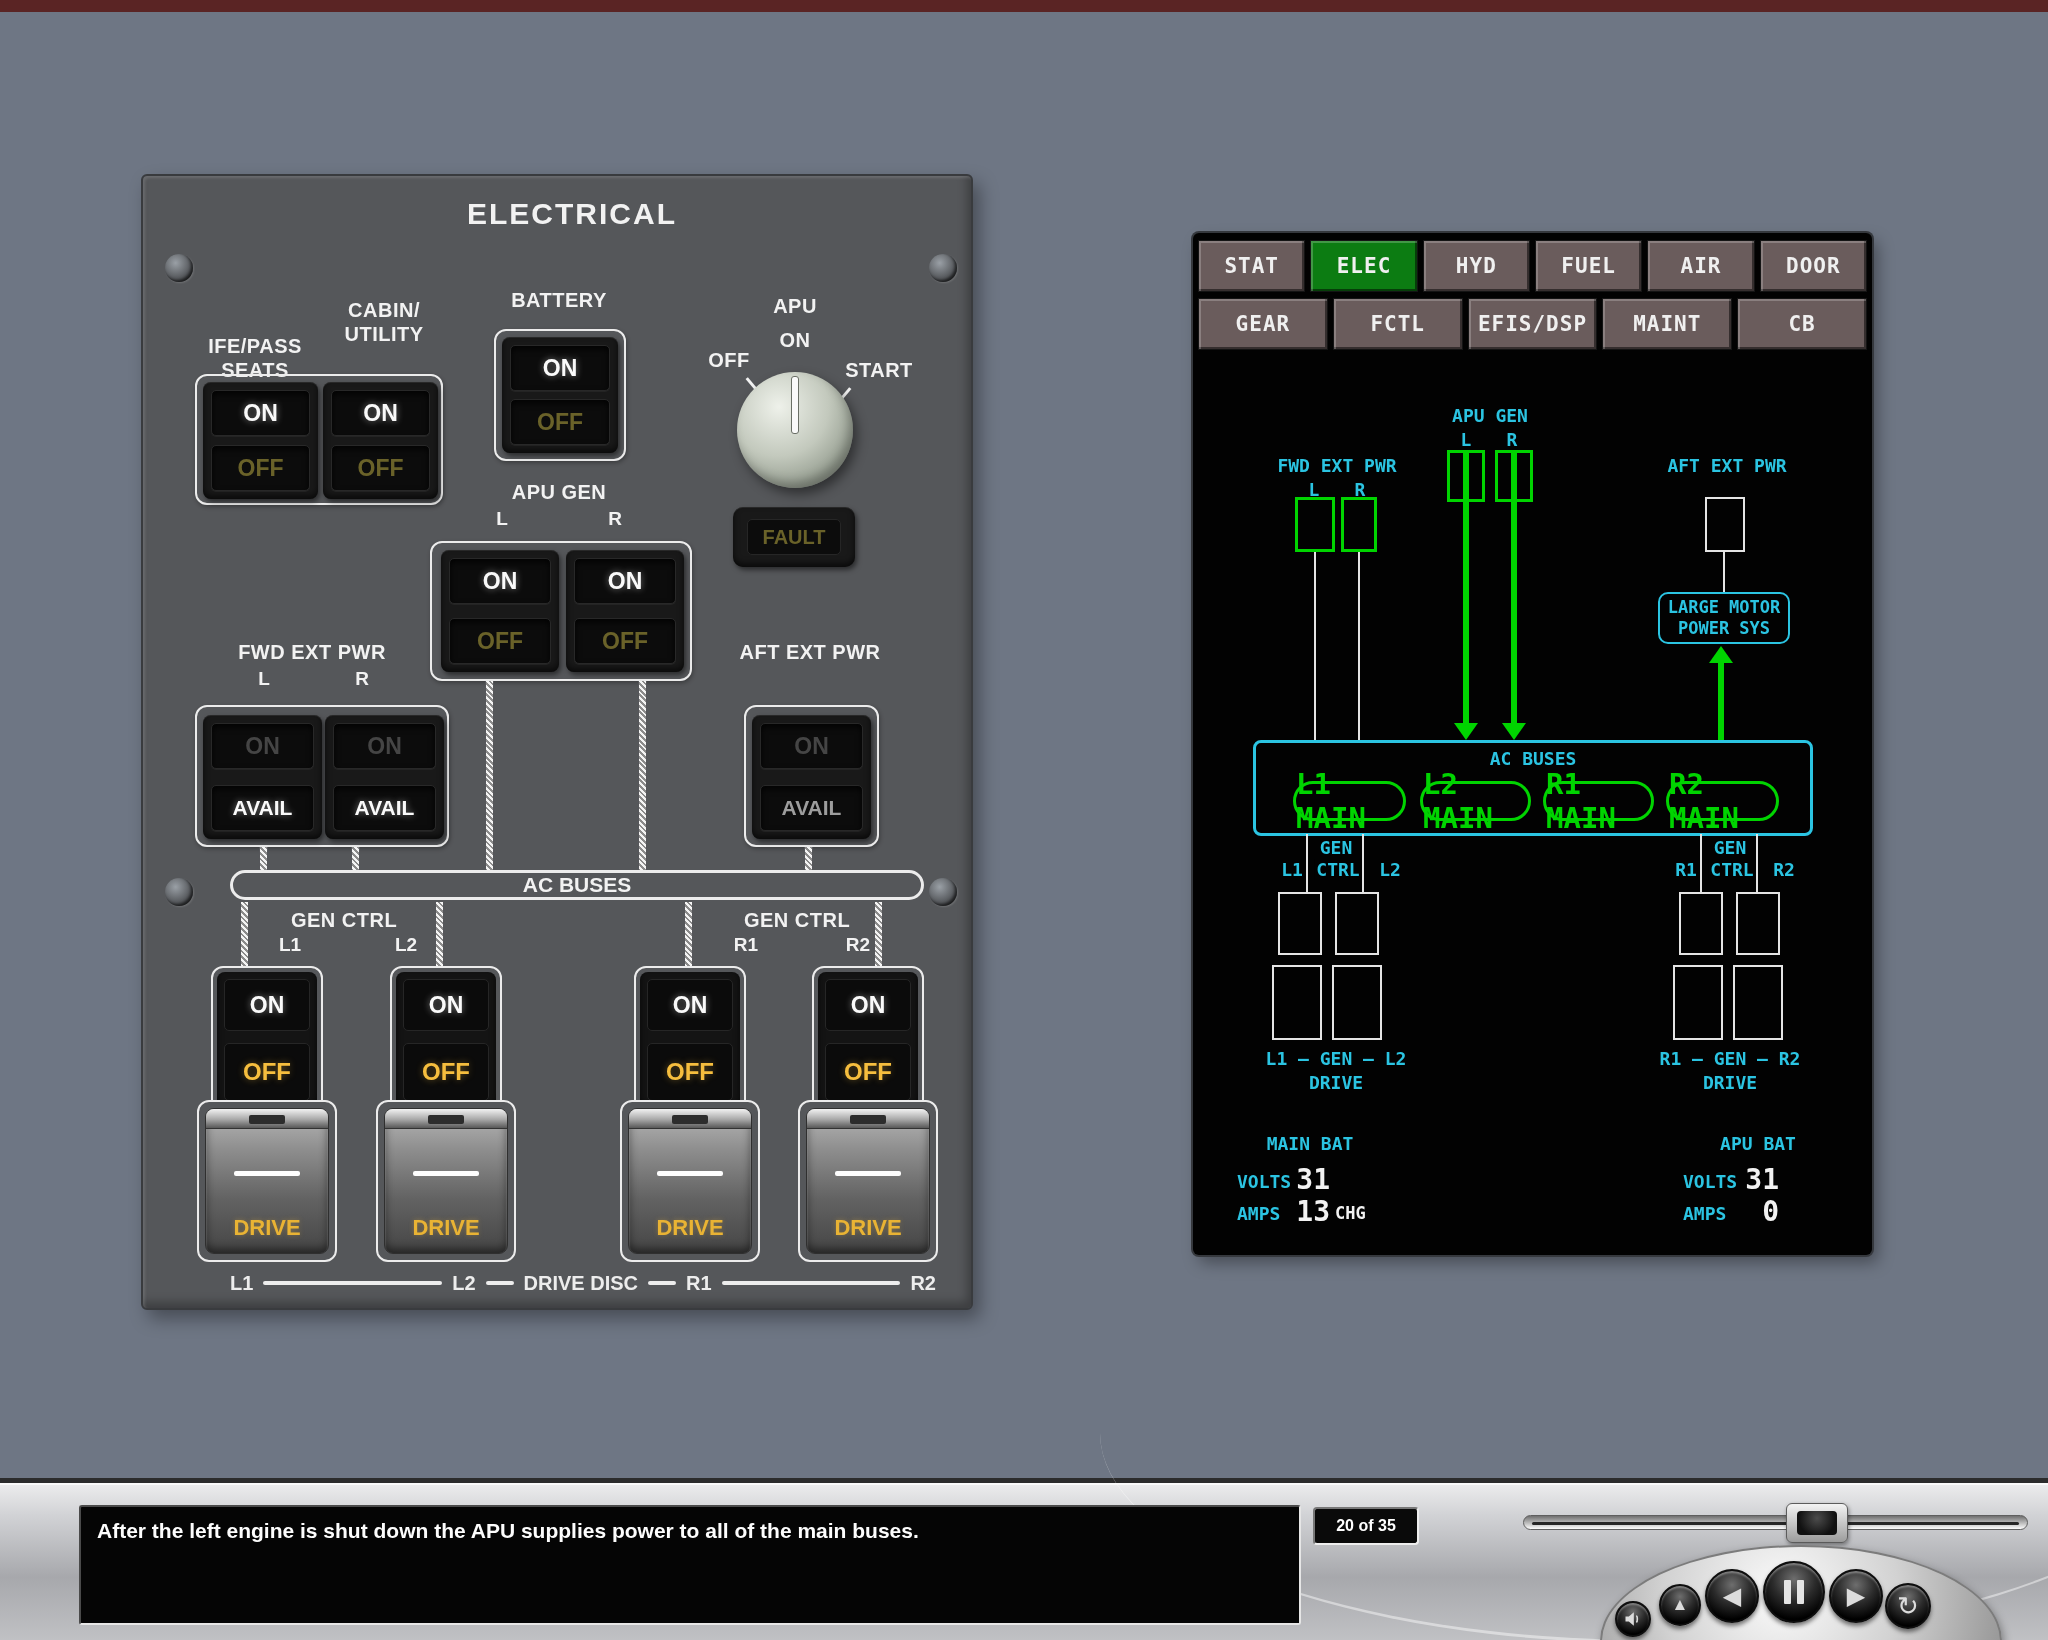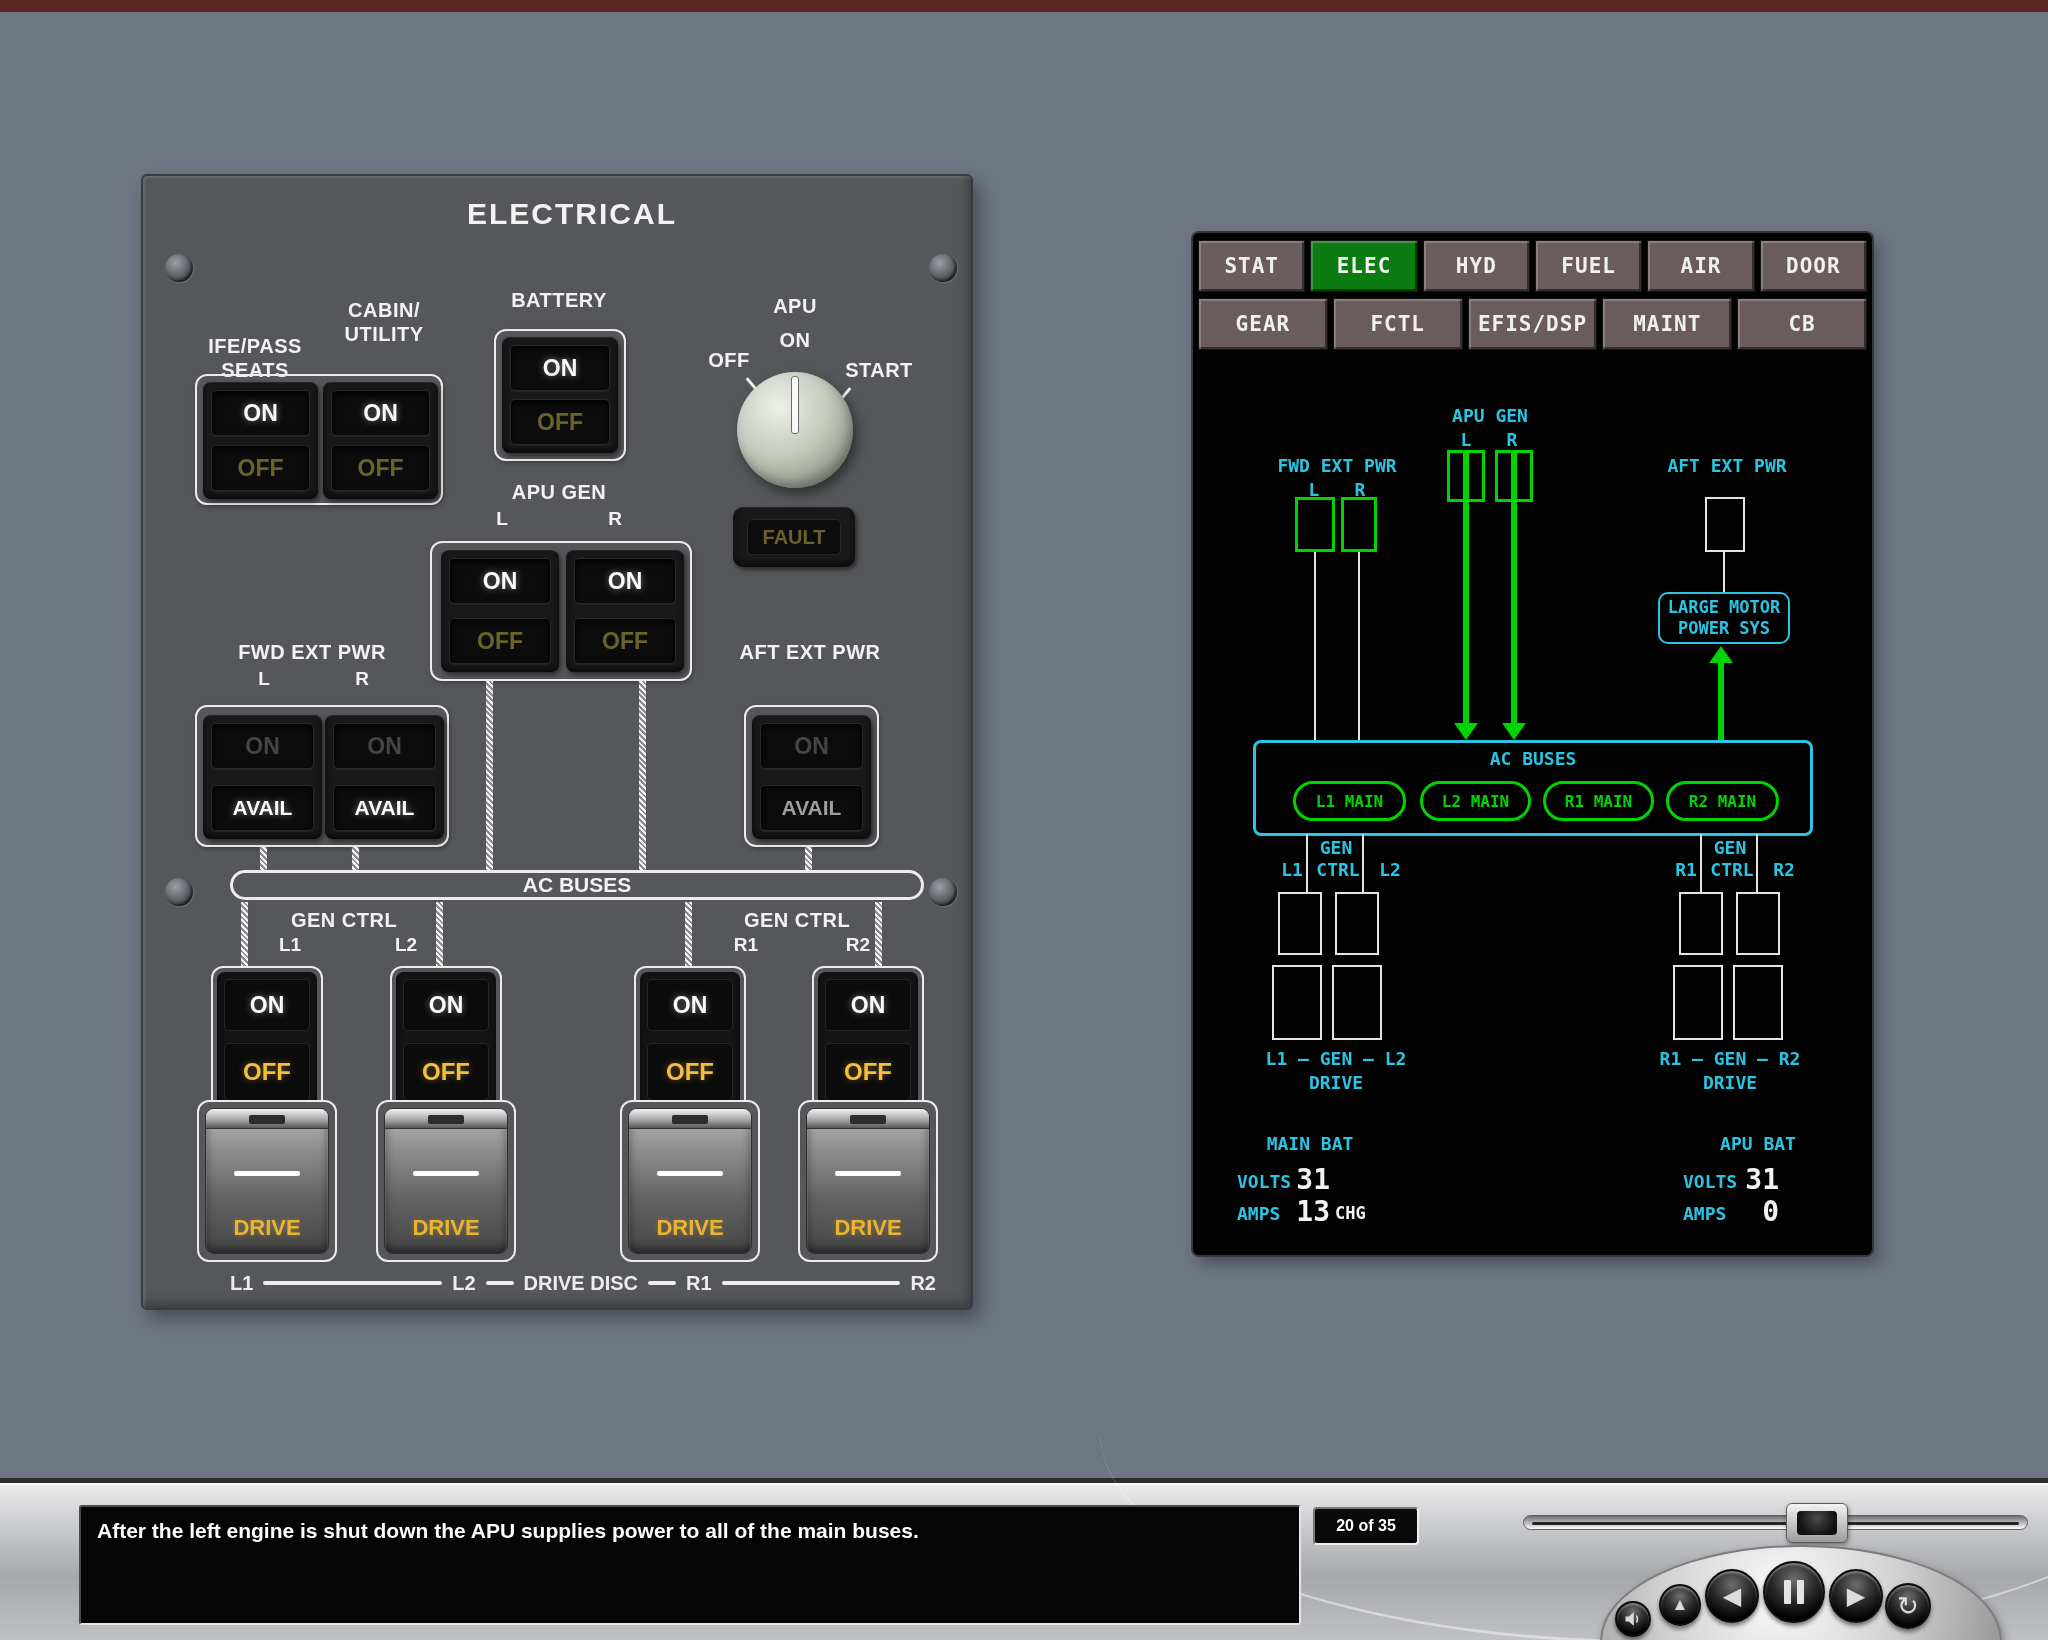--- a/index.html
+++ b/index.html
@@ -84,21 +84,21 @@
   .gbox { position:absolute; border:3px solid #00d400; }
   .wbox { position:absolute; border:2px solid #e4e4e4; }
   .gline { position:absolute; width:6px; background:#00d400; }
   .wline { position:absolute; width:2px; background:#e4e4e4; }
   .arr-dn { position:absolute; width:0; height:0; border-left:12px solid transparent; border-right:12px solid transparent; border-top:17px solid #00d400; }
   .arr-up { position:absolute; width:0; height:0; border-left:12px solid transparent; border-right:12px solid transparent; border-bottom:17px solid #00d400; }
   #lmps-box { left:465px; top:359px; width:132px; height:52px; border:2px solid #2bc4e2; border-radius:10px;
     display:flex; flex-direction:column; align-items:center; justify-content:center; line-height:21px; font-size:17px; }
   #bus-box { left:60px; top:507px; width:560px; height:96px; border:3px solid #2bc4e2; border-radius:8px; }
   .stad { position:absolute; top:38px; height:40px; border:3px solid #00d400; border-radius:22px;
-    display:flex; align-items:center; justify-content:center; font-size:16px; color:#00d400; }
+    display:flex; align-items:center; justify-content:center; font-size:29px; color:#00d400; }
   #loadshed { left:236px; top:795px; width:212px; height:202px; border:2px solid #2bc4e2; border-radius:10px; }
   #loadshed .ls-title { position:absolute; left:50%; transform:translateX(-50%); top:-13px; background:#020202; padding:0 10px; font-size:18px; }
   .batlbl { font-size:18px; }
   .batval { position:absolute; width:60px; text-align:right; font-size:28px; }
 
   
   #footer { left:0; top:1478px; width:2048px; height:162px;
     background:linear-gradient(180deg,#ededee 0%,#d2d3d6 20%,#a7a8ac 60%,#c0c1c4 100%);
     border-top:5px solid #2c2c2c; box-shadow: inset 0 2px 0 #fafafa; }
   .swoosh { position:absolute; border-radius:50%; border:none; }

